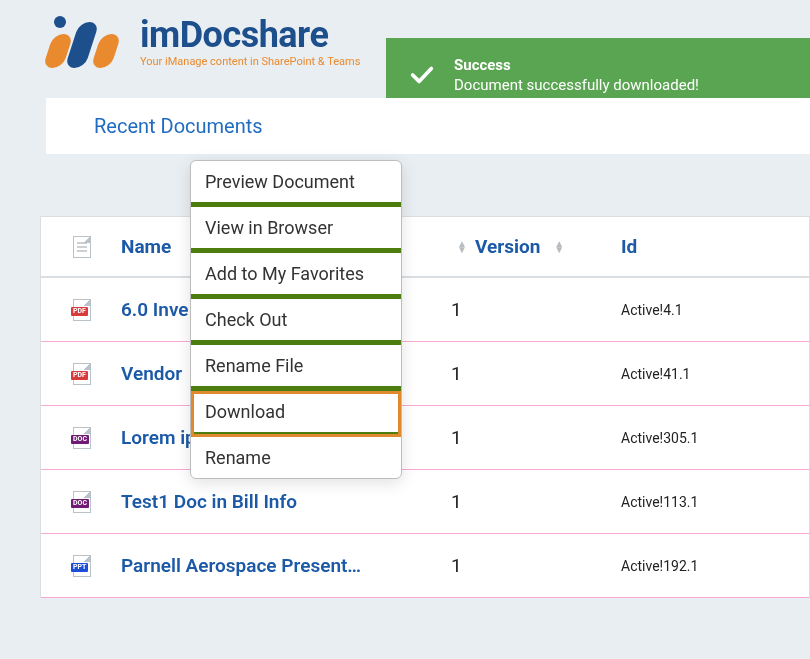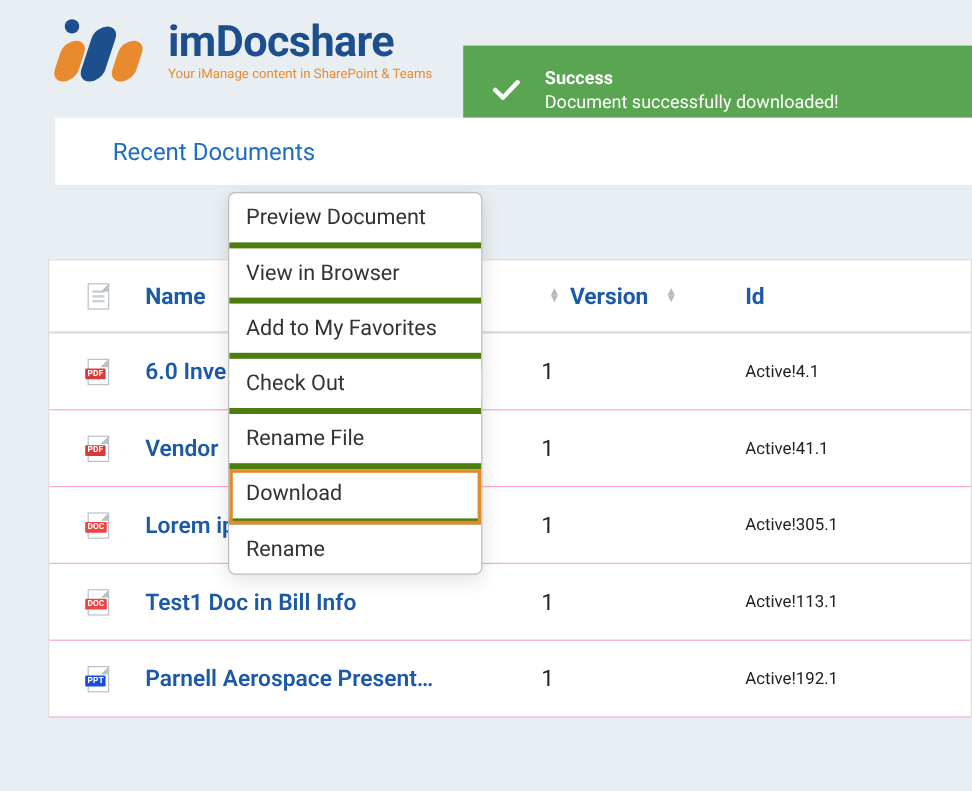--- a/index.html
+++ b/index.html
@@ -227,21 +227,21 @@
       left: -3px;
       top: 7px;
       padding: 0 2px;
       font-size: 7px;
       font-weight: 700;
       color: #fff;
       border-radius: 1px;
       line-height: 9px;
     }
     .badge.pdf { background: #d93a3a; }
-    .badge.doc { background: #ef4444; }
+    .badge.doc { background: #701a75; }
     .badge.ppt { background: #1d4ed8; }
     .file-ico.generic .lines {
       position:absolute; top:5px; left:3px; right:3px;
       display:flex; flex-direction:column; gap:2px;
     }
     .file-ico.generic .lines span {
       display:block; height:2px; background:#c9d0d6;
     }
   </style>
 </head>

